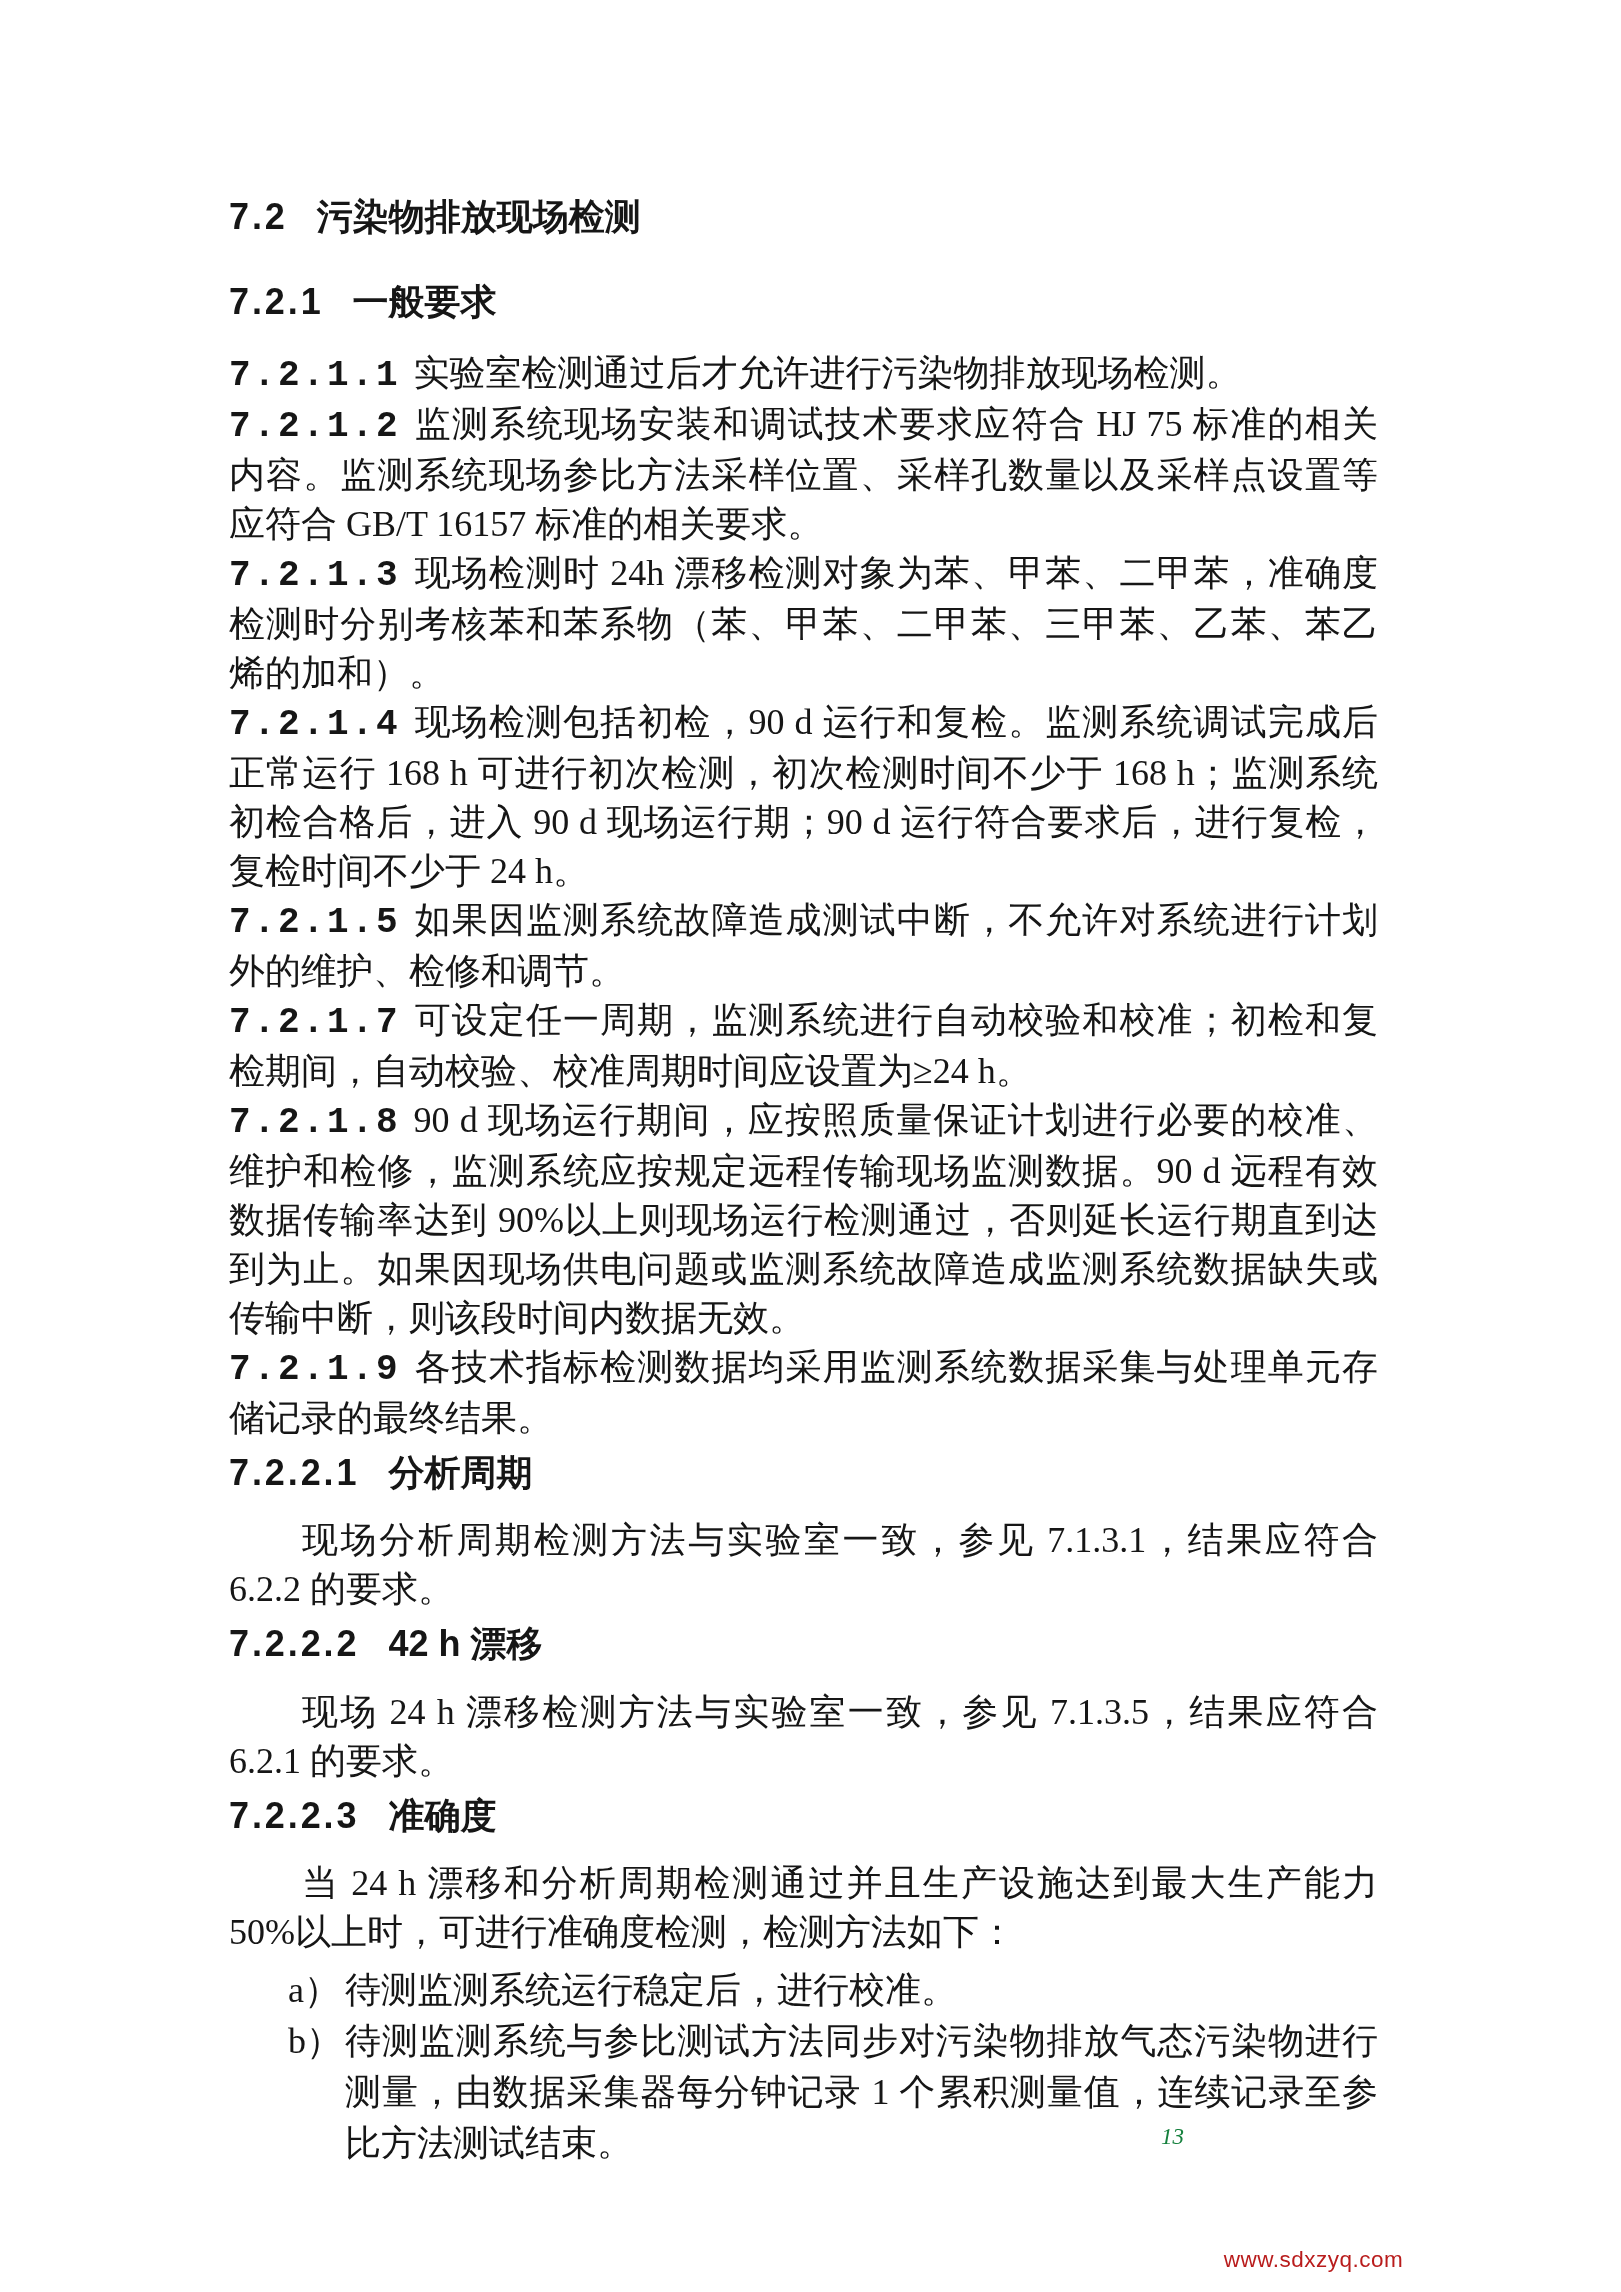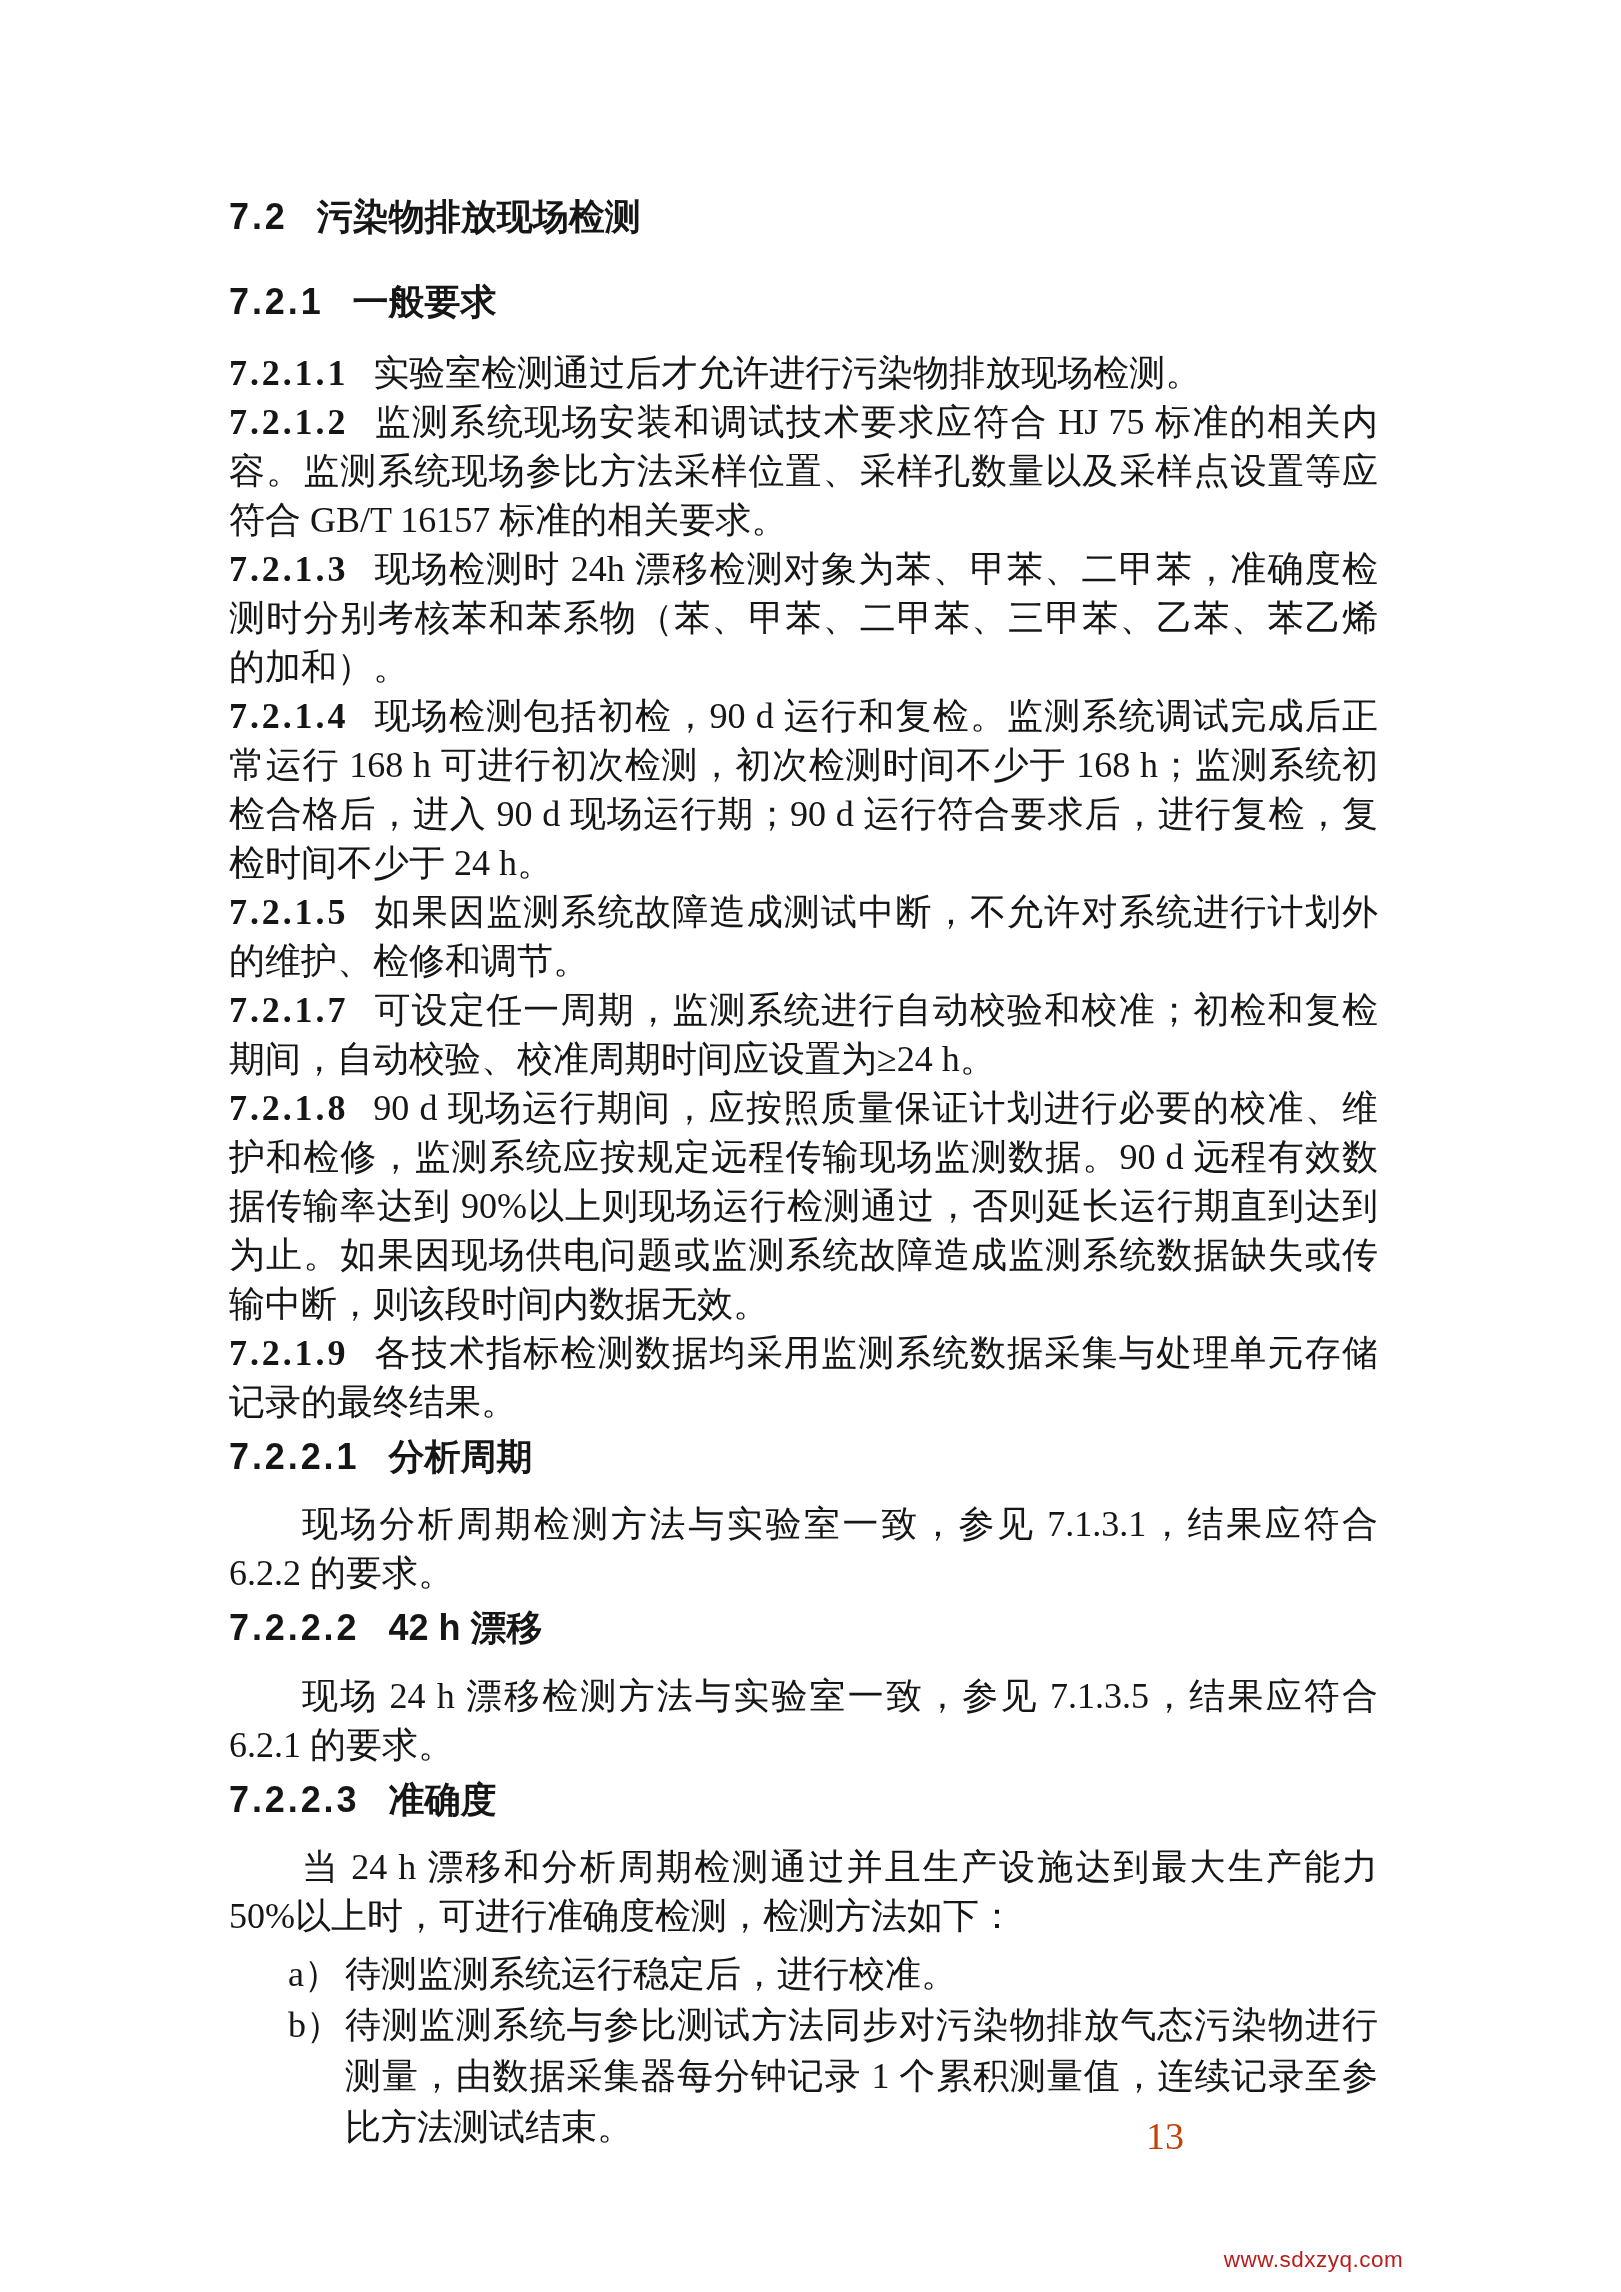--- a/index.html
+++ b/index.html
@@ -31,38 +31,39 @@
     font-size:36px;
     line-height:49px;
   }
   .h3-first{margin-top:36px;}
   .h3-second{margin-top:21.6px;}
   .h4{margin-top:5px;}
   .hnum{letter-spacing:2.9px;margin-right:29px;}
   .clauses{margin-top:22.5px;}
   .clause{margin:0;}
   .cnum{
-    font-family:Liberation Serif, serif;
+    font-family:Liberation Mono, monospace;
     font-weight:bold;
     letter-spacing:2.9px;
-    margin-right:25px;
+    margin-right:13px;
     white-space:nowrap;
   }
   .bodyp{margin:19.6px 0 0 0;text-indent:73px;}
   .mlist{margin-top:7.8px;line-height:51px;}
   .li{position:relative;padding-left:116px;margin:0;}
   .li-marker{position:absolute;left:59px;top:0;}
   .page-num{
     position:absolute;
     top:2117px;
     right:235px;
-    font-size:38px;
+    font-size:23px;
     line-height:39px;
     font-family:"Liberation Serif","DejaVu Serif",serif;
-    color:#c2410c;
+    color:#15803d;
+    font-style:italic;
   }
   .watermark{
     position:absolute;
     top:2247px;
     right:15.7px;
     font-size:22.5px;
     line-height:25.5px;
     color:#b91c1c;
     font-family:"Liberation Sans","DejaVu Sans",sans-serif;
     letter-spacing:0.5px;

